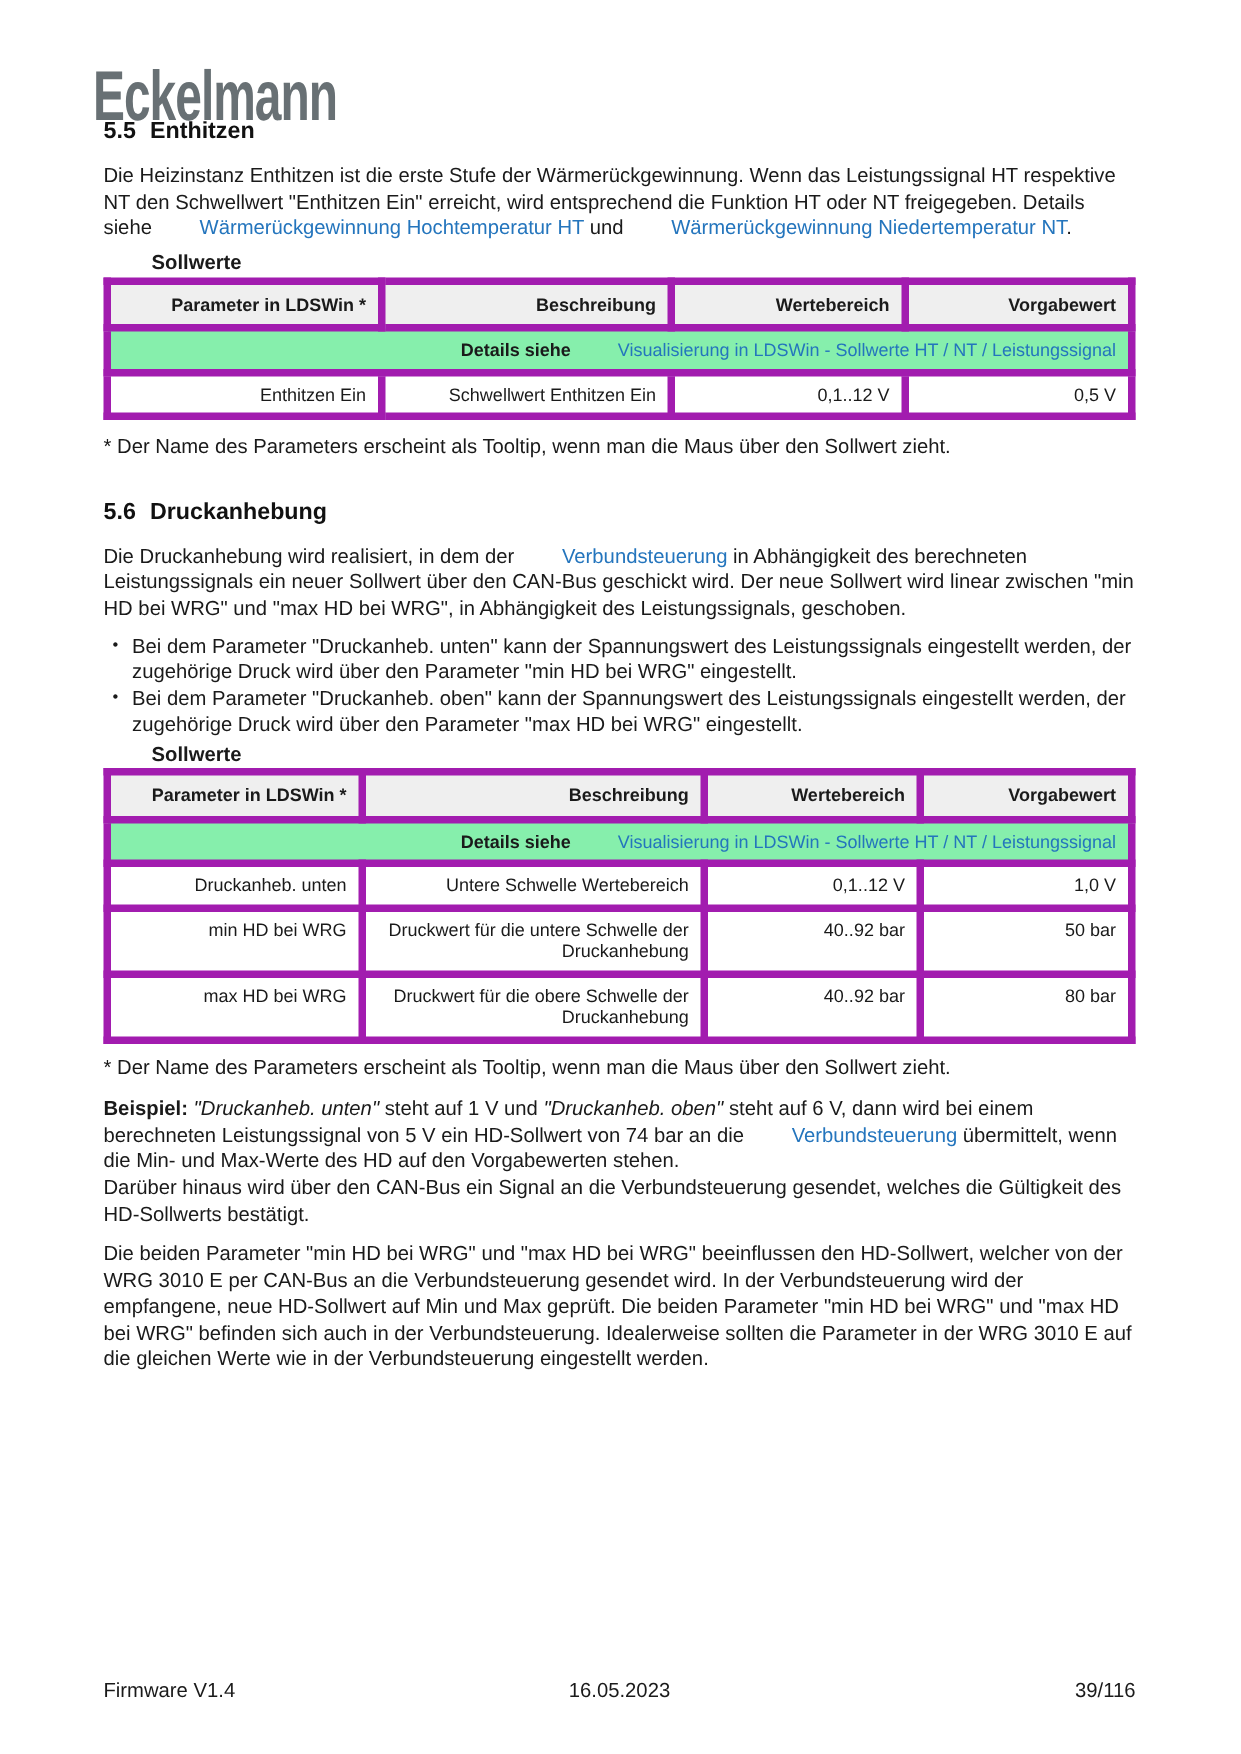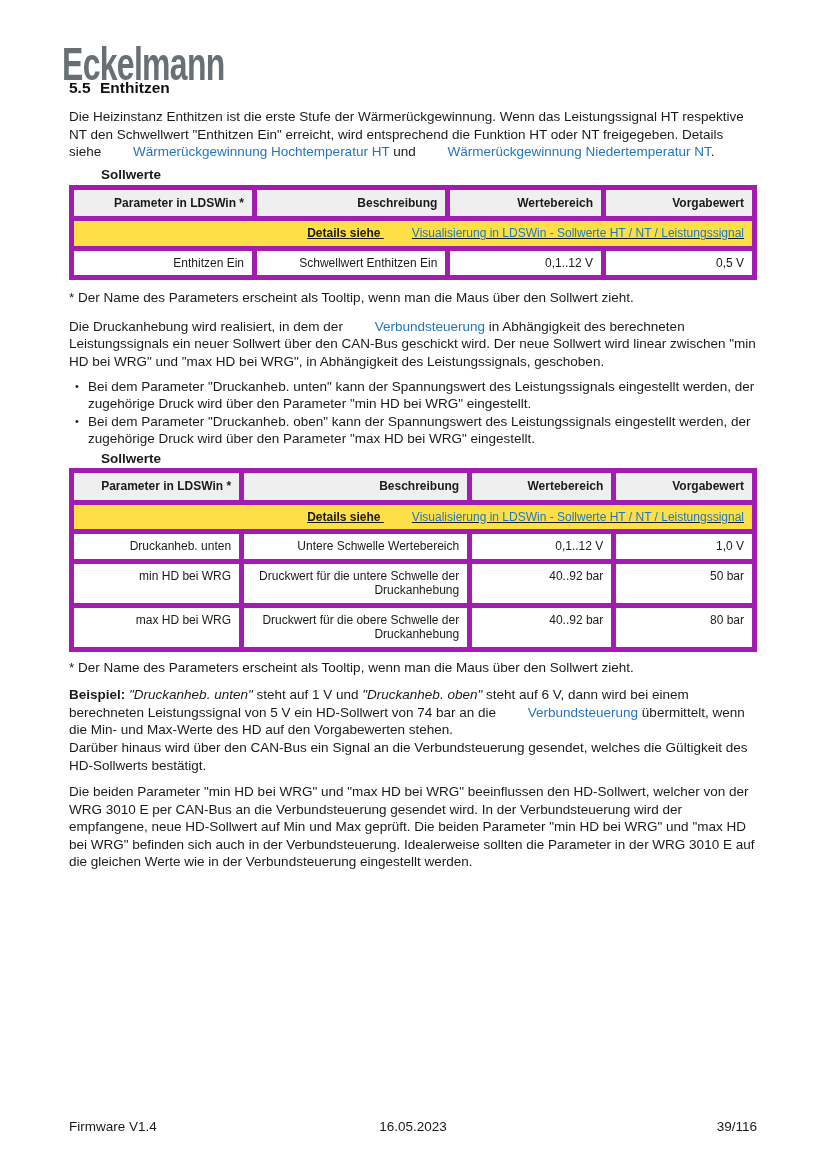--- a/index.html
+++ b/index.html
@@ -37,21 +37,21 @@
     font-size:12px; line-height:14.5px; table-layout:fixed;
   }
   table.param-table.second { margin-top:2px; }
   .param-table th, .param-table td {
     border:5px solid #a21caf; text-align:right; vertical-align:top;
     padding:5px 8px;
   }
   .param-table th {
     background:#efefef; font-weight:bold; padding:6px 8px;
   }
-  tr.details-row td { background:#fde047;text-decoration:underline; }
+  tr.details-row td { background:#86efac; }
   .details-prefix { font-weight:bold; }
   .footnote { margin-top:9px; line-height:17.6px; }
   .footnote.second { margin-top:7px; }
   ul.bullets { list-style:none; margin-top:7px; }
   ul.bullets li {
     position:relative; padding-left:19px; line-height:17.6px;
   }
   ul.bullets li .bullet {
     position:absolute; left:6px; top:0;
     font-size:11px; line-height:17.6px;
@@ -106,20 +106,24 @@
         <td>Enthitzen Ein</td>
         <td>Schwellwert Enthitzen Ein</td>
         <td>0,1..12 V</td>
         <td>0,5 V</td>
       </tr>
     </tbody>
   </table>
 
   <p class="footnote">* Der Name des Parameters erscheint als Tooltip, wenn man die Maus über den Sollwert zieht.</p>
 
+  <h2 class="sec-heading" id="heading-56">
+    <span class="sec-num">5.6</span>
+    <span>Druckanhebung</span>
+  </h2>
 
   <p class="body-text"><span>Die Druckanhebung wird realisiert, in dem der </span><a class="doclink">Verbundsteuerung</a><span> in Abhängigkeit des berechneten Leistungssignals ein neuer Sollwert über den CAN-Bus geschickt wird. Der neue Sollwert wird linear zwischen "min HD bei WRG" und "max HD bei WRG", in Abhängigkeit des Leistungssignals, geschoben.</span></p>
 
   <ul class="bullets">
     <li><span class="bullet">•</span><span>Bei dem Parameter "Druckanheb. unten" kann der Spannungswert des Leistungssignals eingestellt werden, der zugehörige Druck wird über den Parameter "min HD bei WRG" eingestellt.</span></li>
     <li><span class="bullet">•</span><span>Bei dem Parameter "Druckanheb. oben" kann der Spannungswert des Leistungssignals eingestellt werden, der zugehörige Druck wird über den Parameter "max HD bei WRG" eingestellt.</span></li>
   </ul>
 
   <div class="sollwerte-label second">Sollwerte</div>
 

